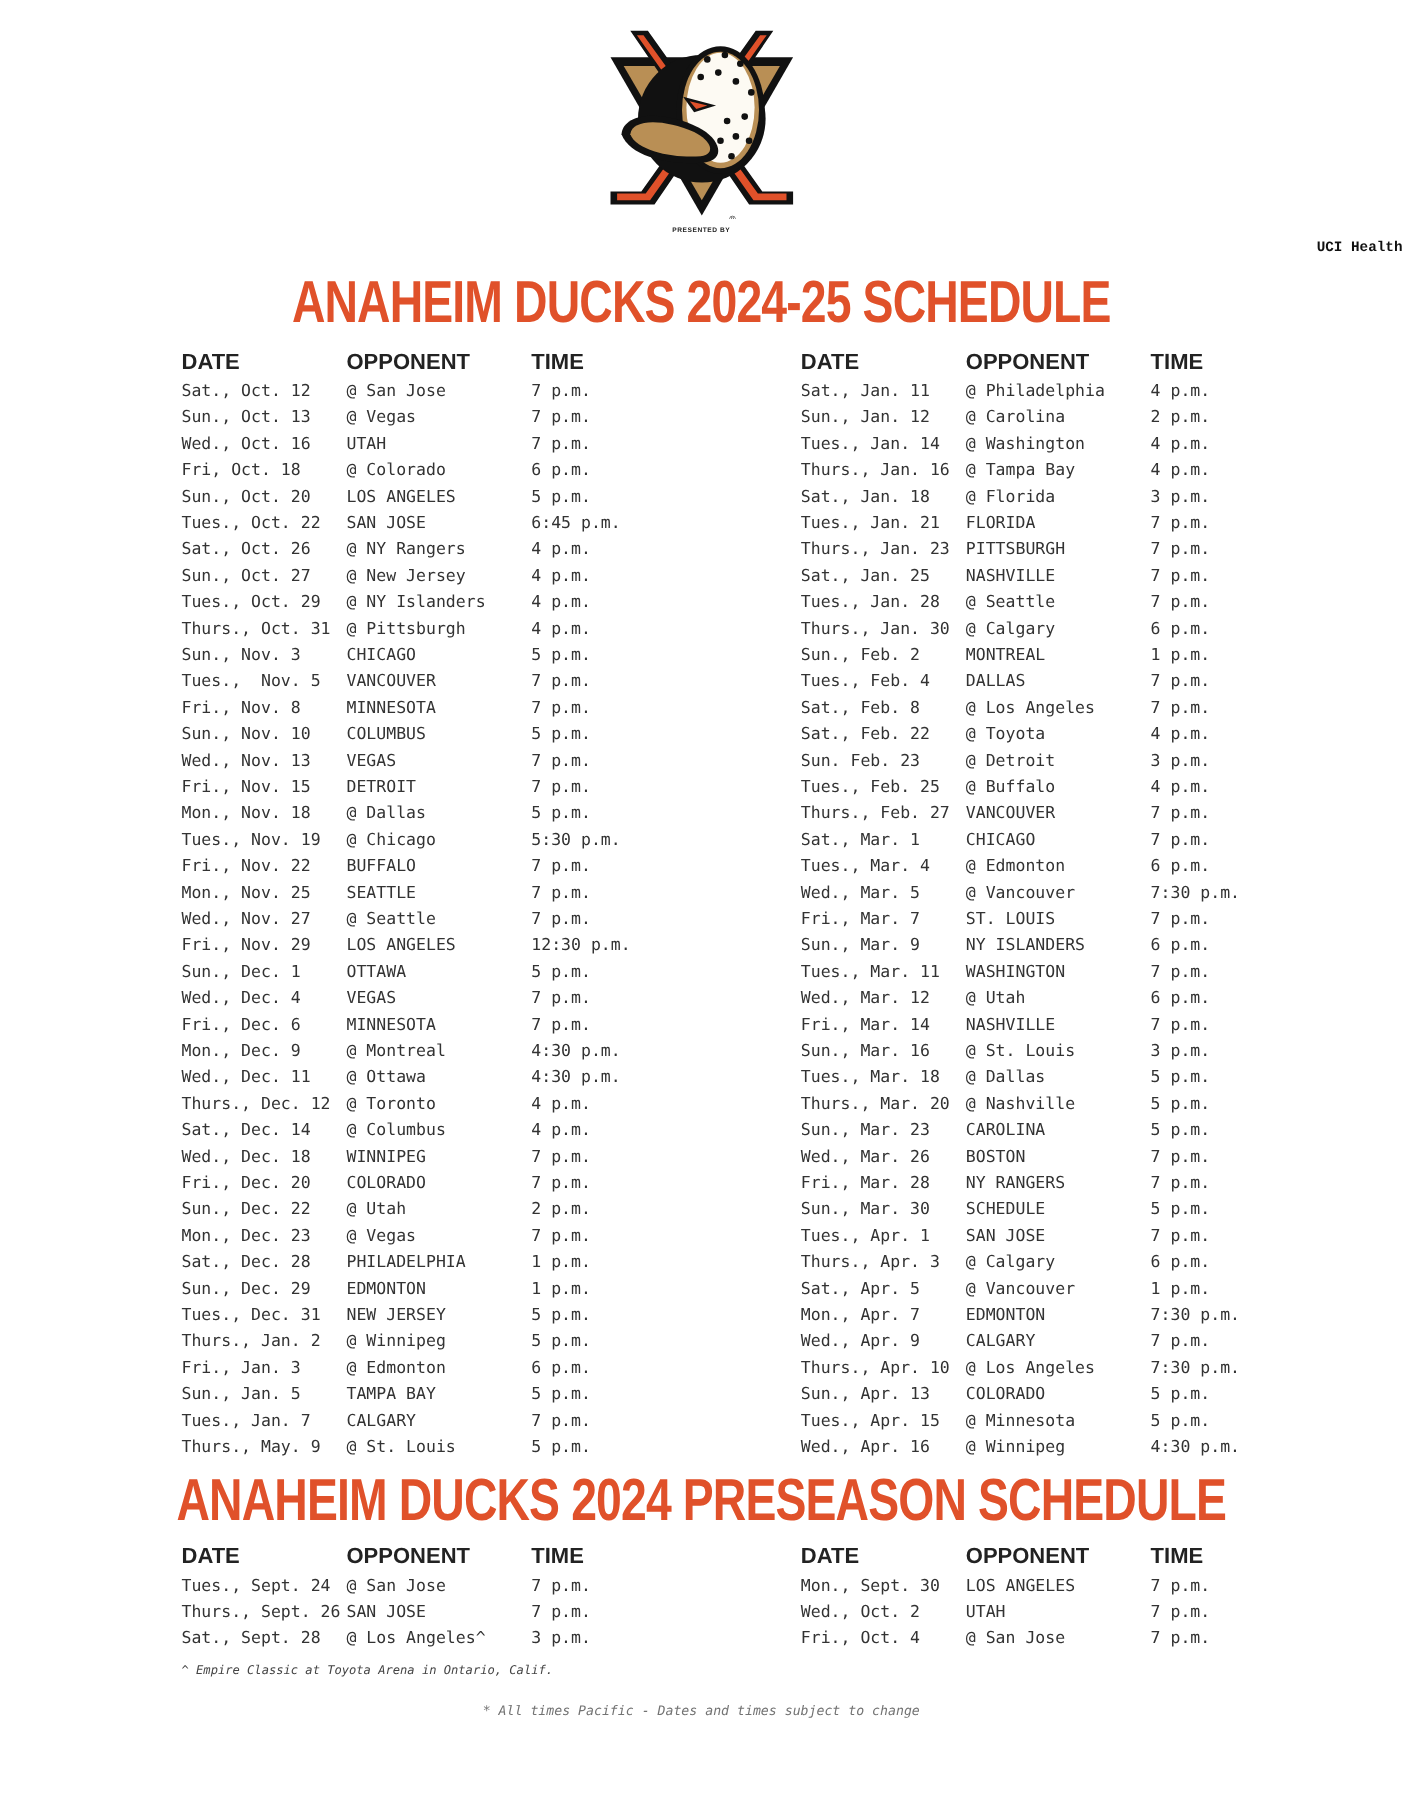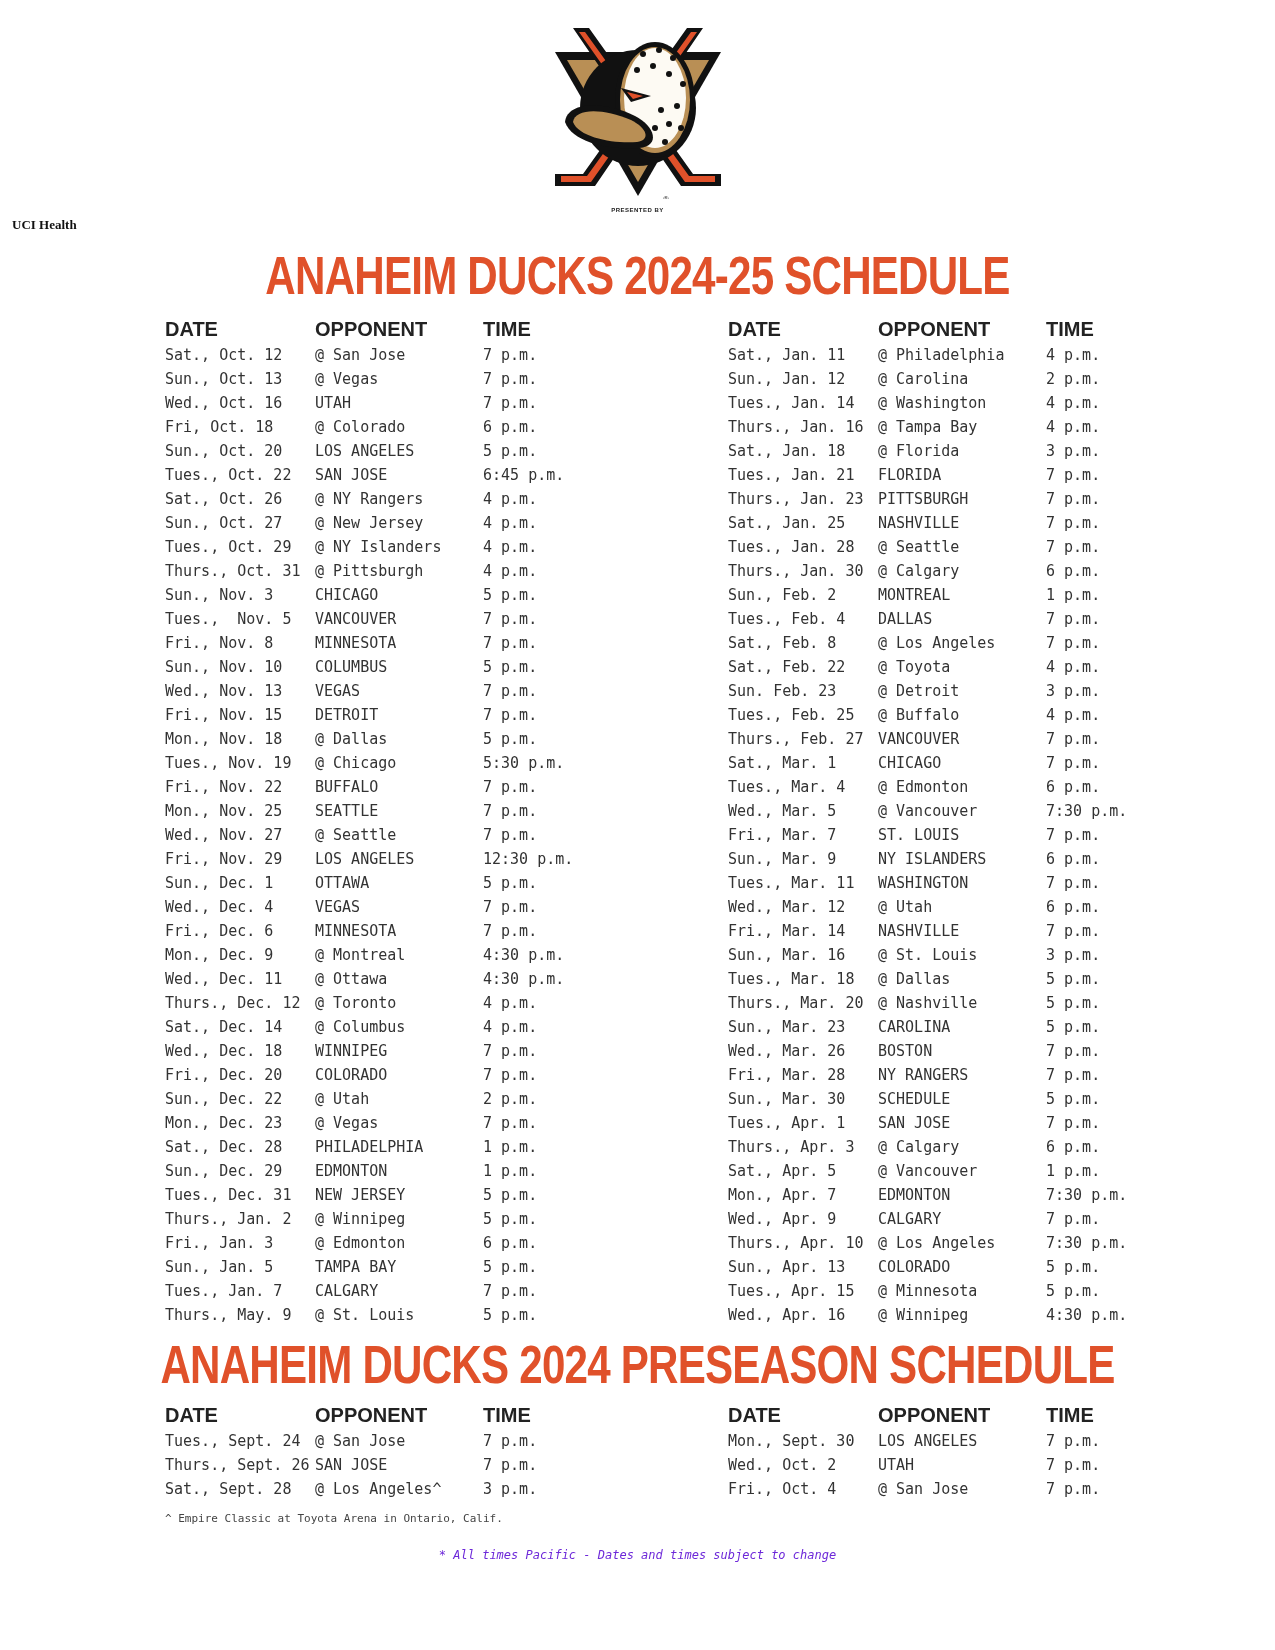--- a/index.html
+++ b/index.html
@@ -1,39 +1,39 @@
 <!DOCTYPE html>
 <html><head>
 <meta charset="utf-8">
 <style>
   html, body { margin: 0; padding: 0; background: #ffffff; }
   body { width: 1275px; height: 1650px; position: relative; overflow: hidden; color: #222; }
   .logo-wrap { position: absolute; left: 0; right: 0; top: 24px; text-align: center; }
   .logo-svg { width: 190px; height: 175px; display: inline-block; }
   .presented { position: absolute; left: 0; right: 0; top: 207px; text-align: center;
     font-family: "Liberation Sans", sans-serif; font-weight: bold; font-size: 6px; letter-spacing: 0.5px; color: #222; }
-  .sponsor { position: absolute; left: 0; right: 0; top: 217px; text-align: left;
-    font-family: Liberation Serif, serif; font-weight: bold; font-size: 13px; color: #111; margin-left: 12px; }
+  .sponsor { position: absolute; left: 0; right: 0; top: 217px; text-align: right;
+    font-family: Liberation Mono, monospace; font-weight: bold; font-size: 13px; color: #111; margin-left: 12px; }
   .title { position: absolute; left: 0; right: 0; text-align: center;
     font-family: "Liberation Sans", sans-serif; font-weight: bold; color: #e0512a;
     font-size: 54px; letter-spacing: -1px; transform: scaleX(0.78); transform-origin: center; line-height: 1; }
   .title.main { top: 248px; }
   .title.pre { top: 1337px; }
   .col { position: absolute; }
   .col.left { left: 165px; }
   .col.right { left: 728px; }
   .hdr { position: relative; height: 26px; font-family: "Liberation Sans", sans-serif; font-weight: bold; font-size: 20px; color: #222; }
   .hdr span { position: absolute; top: 0; text-align: right; }
   .row { position: relative; height: 24px; font-family: "DejaVu Sans Mono", monospace; font-size: 15px; color: #333; white-space: pre; }
   .row span { position: absolute; top: 2px; }
   .c-date { left: 0; }
   .c-opp { left: 150px; }
   .c-time { left: 318px; }
-  .footnote { position: absolute; left: 165px; top: 1512px; font-family: "DejaVu Sans Mono", monospace; font-size: 11px; color: #444; }
-  .disclaimer { position: absolute; left: 0; right: 0; top: 1548px; text-align: center; font-family: "DejaVu Sans Mono", monospace; font-style: italic; font-size: 12px; color: #6d28d9; }
+  .footnote { position: absolute; left: 165px; top: 1512px; font-family: "DejaVu Sans Mono", monospace; font-style: italic; font-size: 11px; color: #444; }
+  .disclaimer { position: absolute; left: 0; right: 0; top: 1548px; text-align: center; font-family: "DejaVu Sans Mono", monospace; font-style: italic; font-size: 12px; color: #737373; }
 </style>
 </head>
 <body>
 
 <div class="logo-wrap">
   <svg class="logo-svg" viewBox="0 0 190 175">
 
     <polygon points="12,28 178,28 95,172" fill="#111"></polygon>
     <polygon points="24,36 166,36 95,158" fill="#b98f55"></polygon>
 

